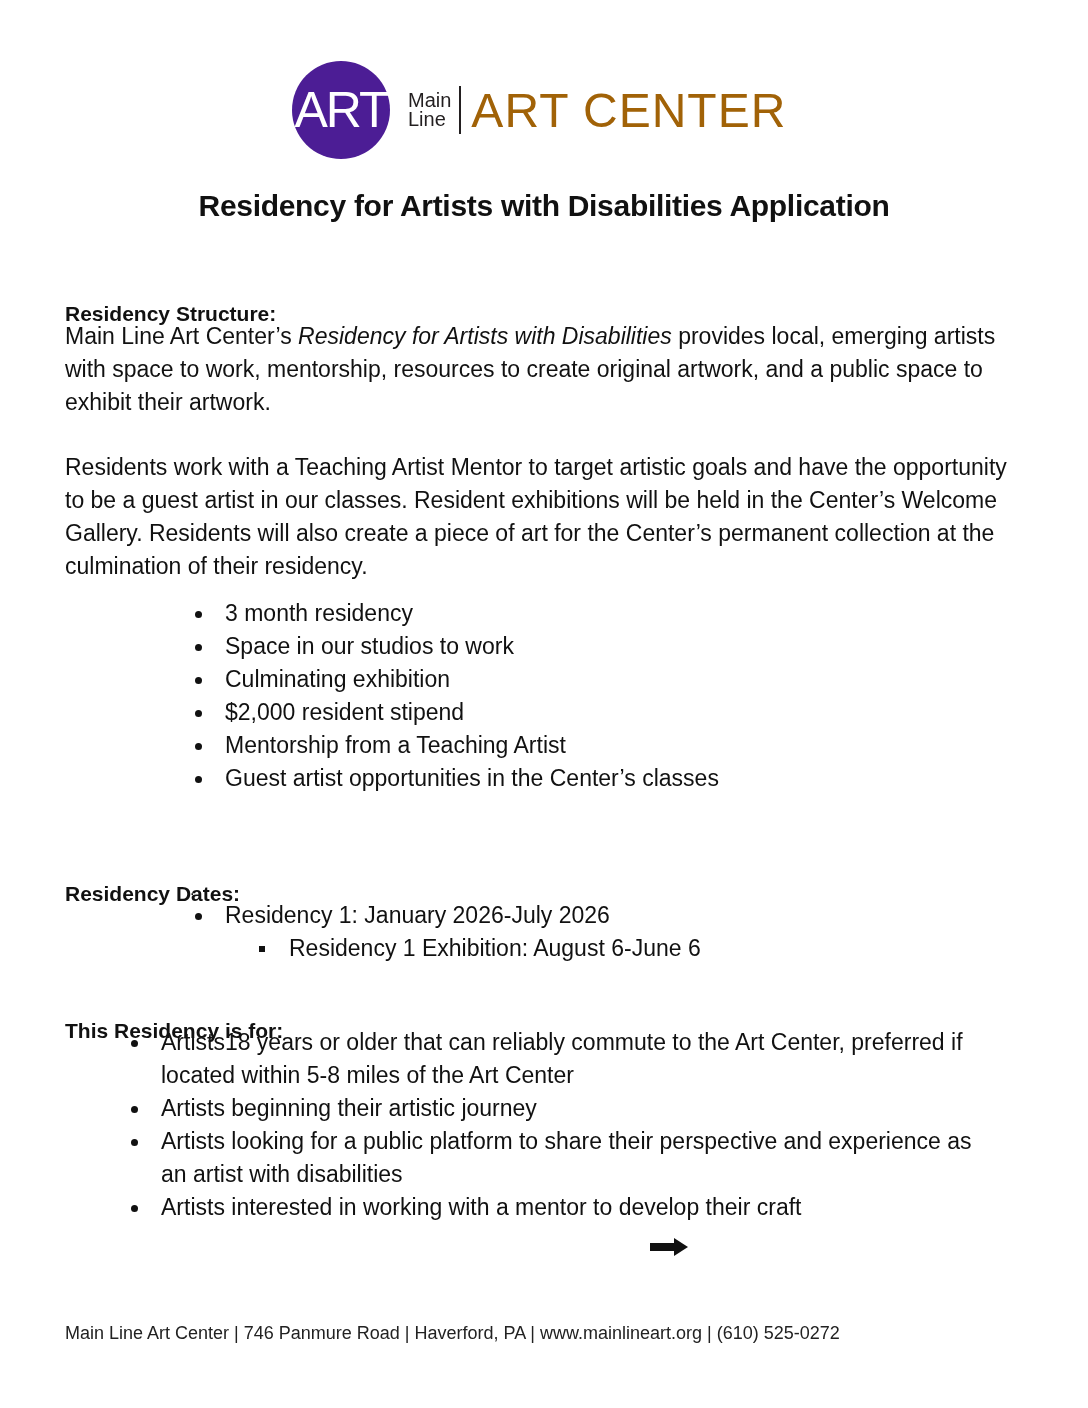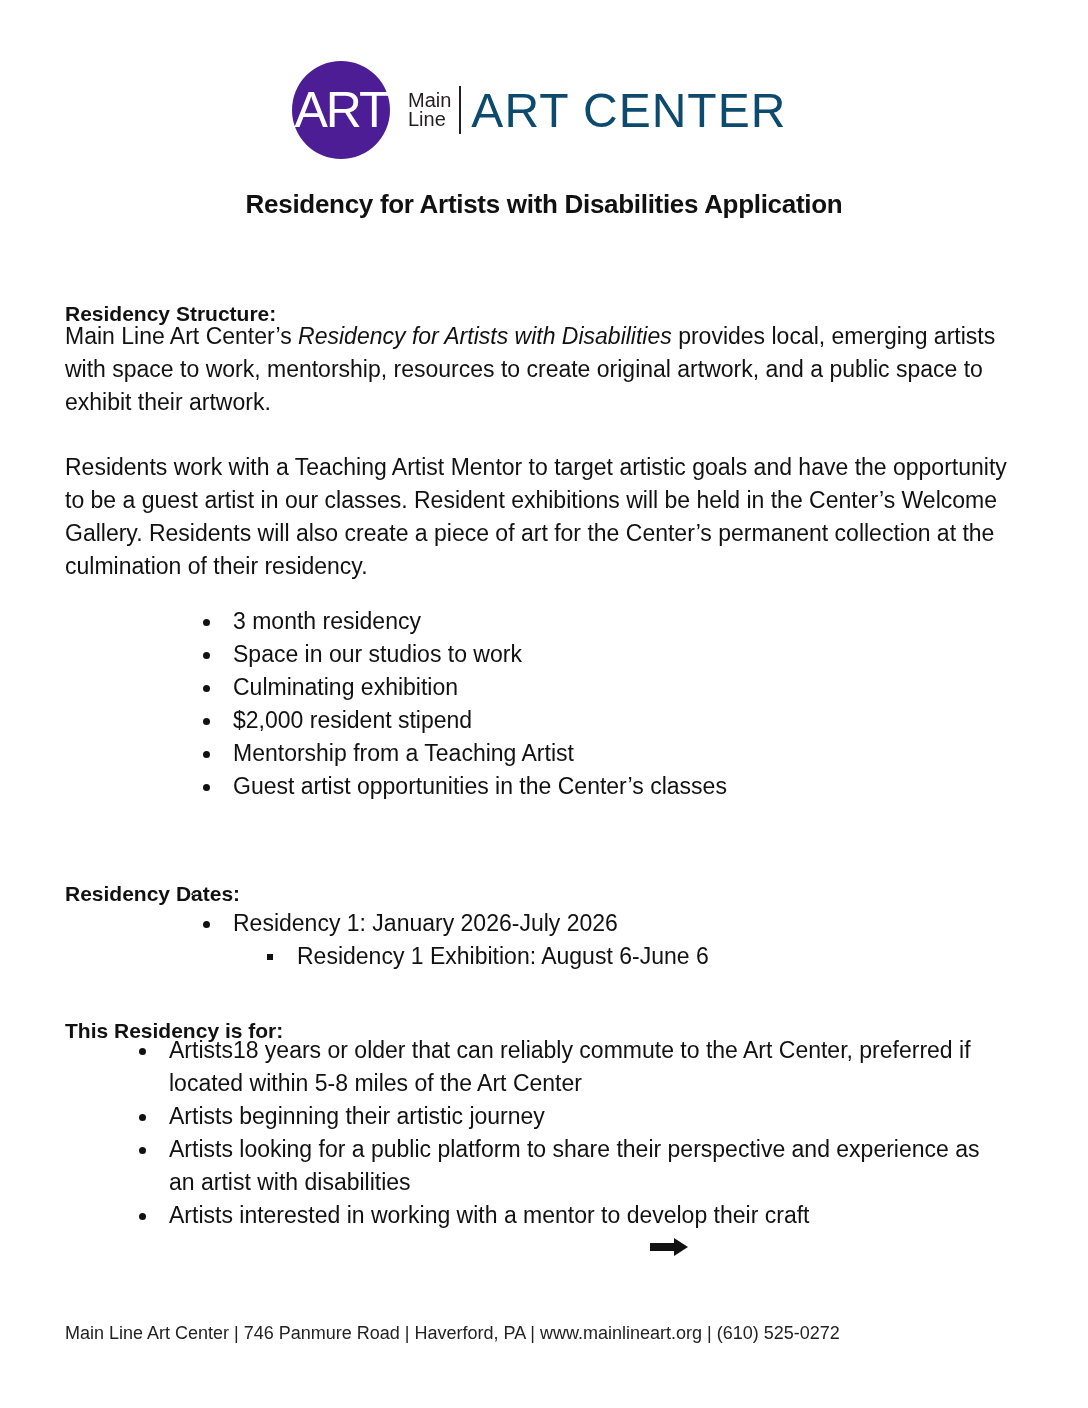--- a/index.html
+++ b/index.html
@@ -30,37 +30,37 @@
     }
     .logo-mainline {
       margin-left: 18px;
       display: flex; flex-direction: column;
       font-size: 20px; line-height: 19px; color: #231f20;
     }
     .logo-divider {
       width: 2px; height: 48px; background: #231f20; margin: 0 10px 0 8px;
     }
     .logo-artcenter {
-      font-size: 48px; letter-spacing: 1px; color: #0c4a6e; font-weight: normal;
+      font-size: 48px; letter-spacing: 1px; color: #a16207; font-weight: normal;
     }
 
     .doc-title {
       left: 0; width: 1088px; top: 189px; text-align: center;
-      font-size: 26px; font-weight: bold; letter-spacing: -0.3px;
+      font-size: 30px; font-weight: bold; letter-spacing: -0.3px;
     }
     .section-heading {
       left: 65px; font-size: 21px; font-weight: bold; margin-top: 36px;
     }
     .para {
       left: 65px; width: 960px; font-size: 23px; line-height: 33px;
     }
     .para em { }
 
     ul.bullets {
-      list-style: none; margin: 8px; padding: 0;
+      list-style: none; margin: 0; padding: 0;
     }
     ul.bullets li {
       position: relative; font-size: 23px; line-height: 33px; padding-left: 30px;
     }
     ul.bullets li::before {
       content: ""; position: absolute; left: 0; top: 14px;
       width: 7px; height: 7px; border-radius: 50%; background: #111;
     }
     ul.sq li::before {
       border-radius: 0; width: 6px; height: 6px;

